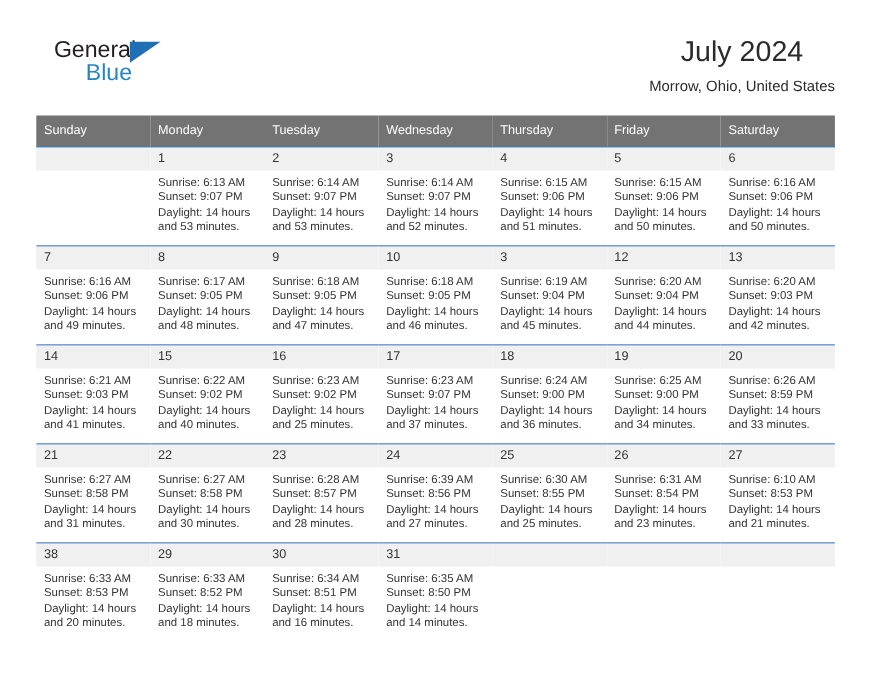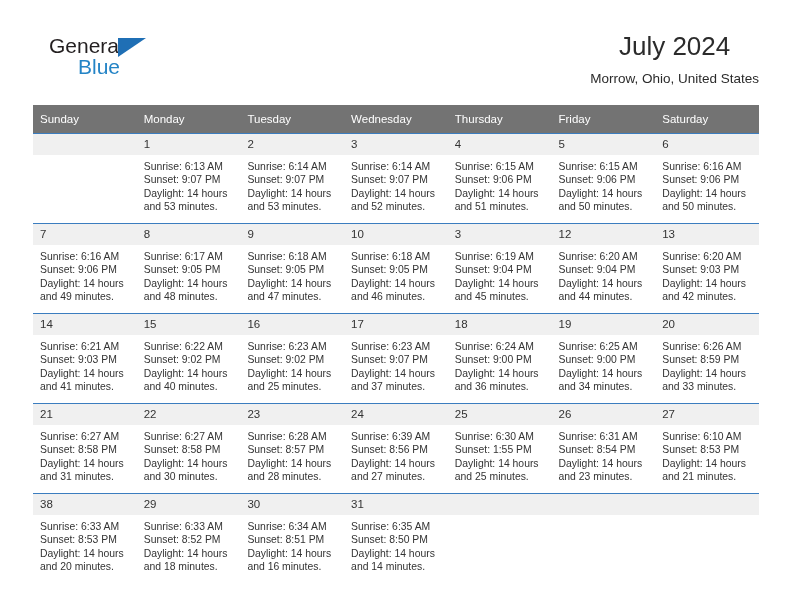--- a/index.html
+++ b/index.html
@@ -401,21 +401,21 @@
               <div>Sunrise: 6:39 AM</div>
               <div>Sunset: 8:56 PM</div>
               <div>Daylight: 14 hours</div>
               <div>and 27 minutes.</div>
             </div>
           </td>
           <td>
             <div class="daynum">25</div>
             <div class="cellbody">
               <div>Sunrise: 6:30 AM</div>
-              <div>Sunset: 1:55 PM</div>
+              <div>Sunset: 8:55 PM</div>
               <div>Daylight: 14 hours</div>
               <div>and 25 minutes.</div>
             </div>
           </td>
           <td>
             <div class="daynum">26</div>
             <div class="cellbody">
               <div>Sunrise: 6:31 AM</div>
               <div>Sunset: 8:54 PM</div>
               <div>Daylight: 14 hours</div>

